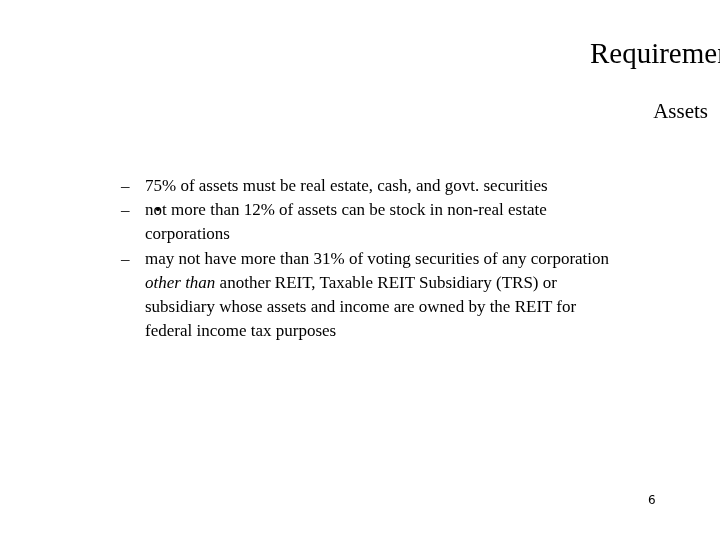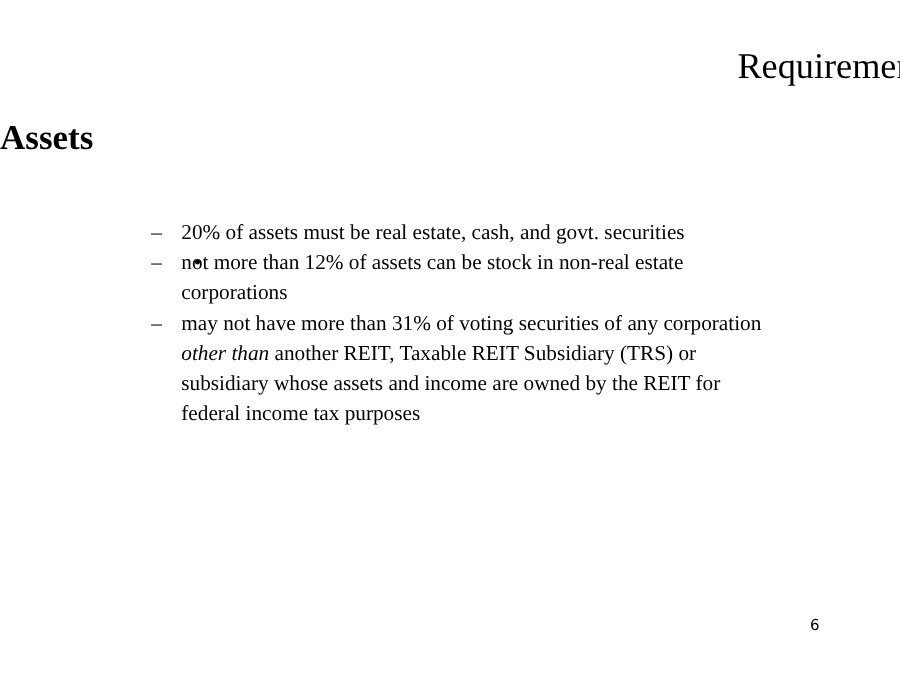--- a/index.html
+++ b/index.html
@@ -24,24 +24,24 @@
       font-size: 29px;
       line-height: 34px;
       font-weight: normal;
       margin-left: 31px;
     }
     .slide-subtitle {
       position: absolute;
       left: 0;
       width: 708px;
       top: 96px;
-      text-align: left;
-      font-size: 28px;
+      text-align: right;
+      font-size: 21px;
       line-height: 30px;
-      font-weight: bold;
+      font-weight: normal;
     }
     .content {
       position: absolute;
       left: 0;
       top: 174px;
       width: 720px;
       font-size: 17px;
       line-height: 24px;
     }
     .item {
@@ -79,21 +79,21 @@
   </style>
 </head>
 <body>
 
 <div class="slide-title">Requirements</div>
 <div class="slide-subtitle">Assets</div>
 
 <div class="content">
   <div class="item">
     <span class="dash">–</span>
-    <span>20% of assets must be real estate, cash, and govt. securities</span>
+    <span>75% of assets must be real estate, cash, and govt. securities</span>
   </div>
   <div class="sub-item">
     <span class="bullet">•</span>
   </div>
   <div class="item">
     <span class="dash">–</span>
     <span>not more than 12% of assets can be stock in non-real estate corporations</span>
   </div>
   <div class="item">
     <span class="dash">–</span>

